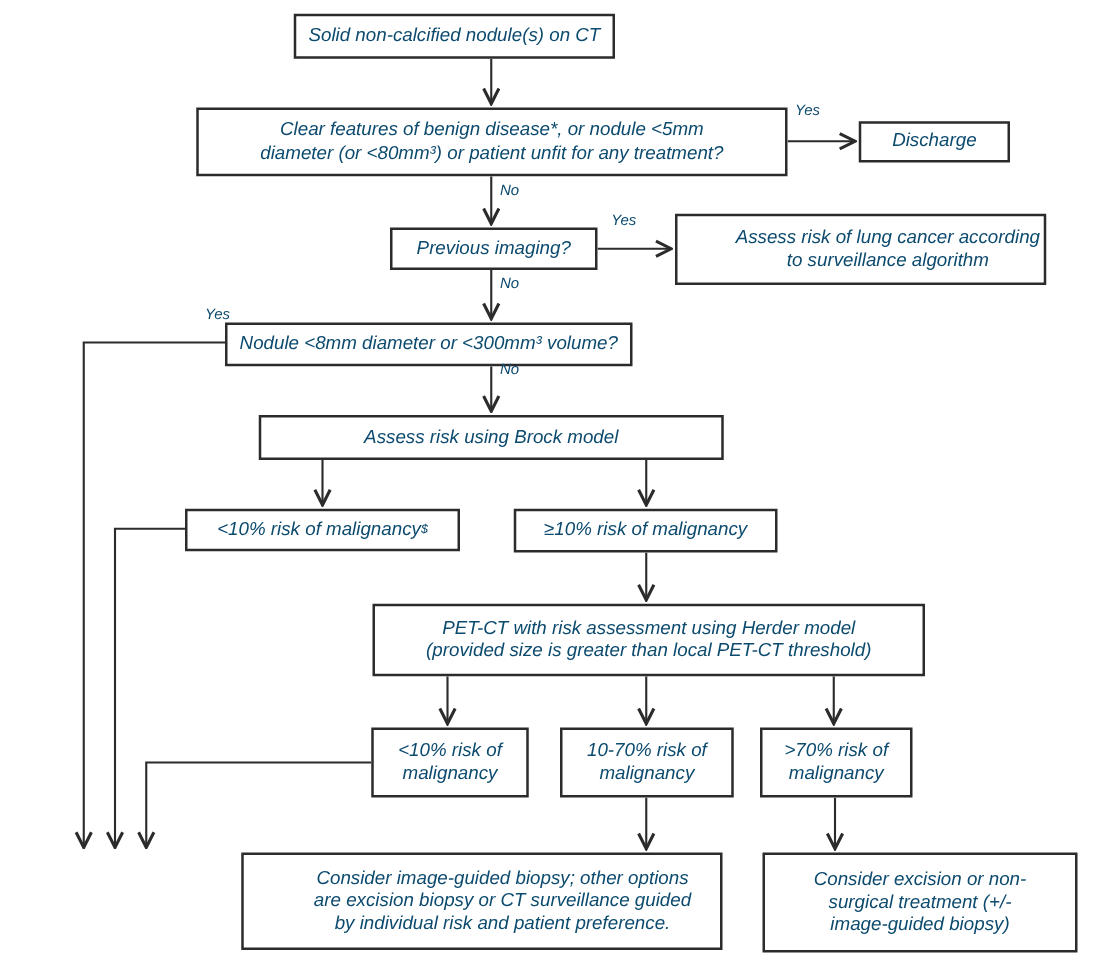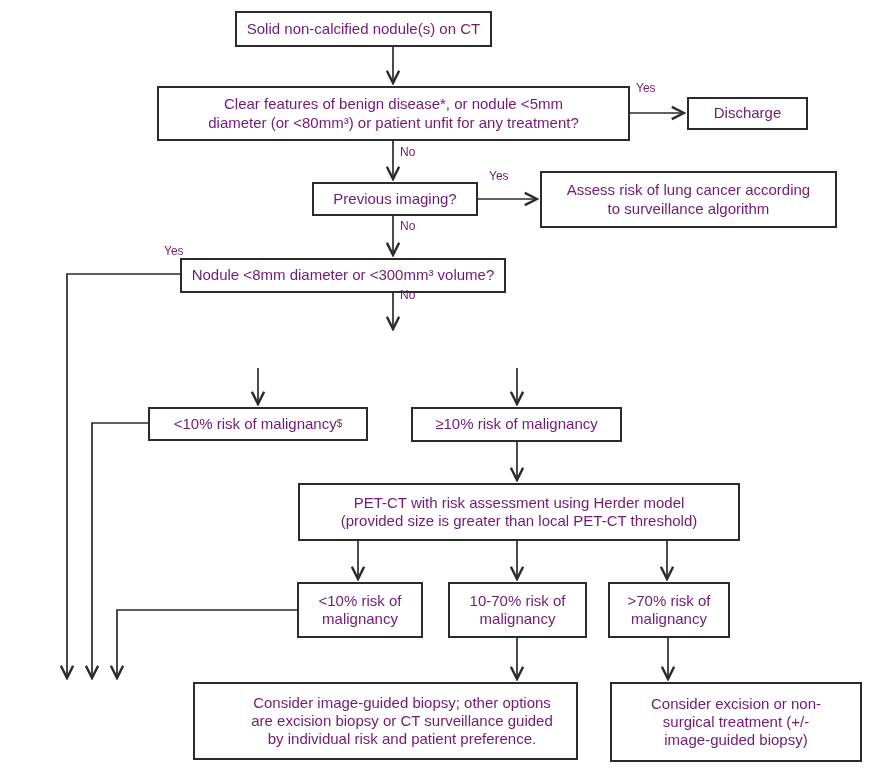--- a/index.html
+++ b/index.html
@@ -2,22 +2,23 @@
 <html><head>
 <meta charset="utf-8">
 <style>
   html, body { margin: 0; padding: 0; background: #ffffff; }
   #canvas {
     position: relative;
     width: 879px;
     height: 773px;
     background: #ffffff;
     font-family: "Liberation Sans", "DejaVu Sans", sans-serif;
-    color: #701a75;
+    color: #0c4a6e;
     overflow: hidden;
+    font-style: italic;
   }
   #connectors {
     position: absolute;
     left: 0; top: 0;
     width: 879px; height: 773px;
     z-index: 1;
     pointer-events: none;
   }
   .node {
     position: absolute;
@@ -40,21 +41,21 @@
     z-index: 2;
     font-size: 12px;
     line-height: 1;
     background: transparent;
   }
   
   .n-start        { left:235px; top:11px;  width:257px; height:36px; }
   .n-benign       { left:157px; top:86px;  width:473px; height:55px; }
   .n-discharge    { left:687px; top:97px;  width:121px; height:33px; }
   .n-previous     { left:312px; top:182px; width:166px; height:34px; }
-  .n-survalg      { left:540px; top:171px; width:297px; height:57px; }
+  .n-survalg      { left:540px; top:171px; width:297px; height:57px;justify-content:flex-end; }
   .n-sizecheck    { left:180px; top:258px; width:326px; height:35px; }
   .n-brock        { left:207px; top:332px; width:372px; height:36px; }
   .n-brocklow     { left:148px; top:407px; width:220px; height:34px; }
   .n-brockhigh    { left:411px; top:407px; width:211px; height:35px; }
   .n-petct        { left:298px; top:483px; width:442px; height:58px; }
   .n-herderlow    { left:297px; top:582px; width:126px; height:56px; }
   .n-herdermid    { left:448px; top:582px; width:139px; height:56px; }
   .n-herderhigh   { left:608px; top:582px; width:122px; height:56px; }
   .n-ctsurv       { left:23px;  top:681px; width:138px; height:57px; }
   .n-biopsy       { left:193px; top:682px; width:385px; height:78px;padding-left:36px; }
@@ -118,20 +119,23 @@
 
   <div class="node n-survalg">
     <span class="lbl">Assess risk of lung cancer according
 to surveillance algorithm</span>
   </div>
 
   <div class="node n-sizecheck">
     <span class="lbl">Nodule &lt;8mm diameter or &lt;300mm³ volume?</span>
   </div>
 
+  <div class="node n-brock">
+    <span class="lbl">Assess risk using Brock model</span>
+  </div>
 
   <div class="node n-brocklow">
     <span class="lbl">&lt;10% risk of malignancy</span>
       <sup>$</sup>
   </div>
 
   <div class="node n-brockhigh">
     <span class="lbl">≥10% risk of malignancy</span>
   </div>
 

